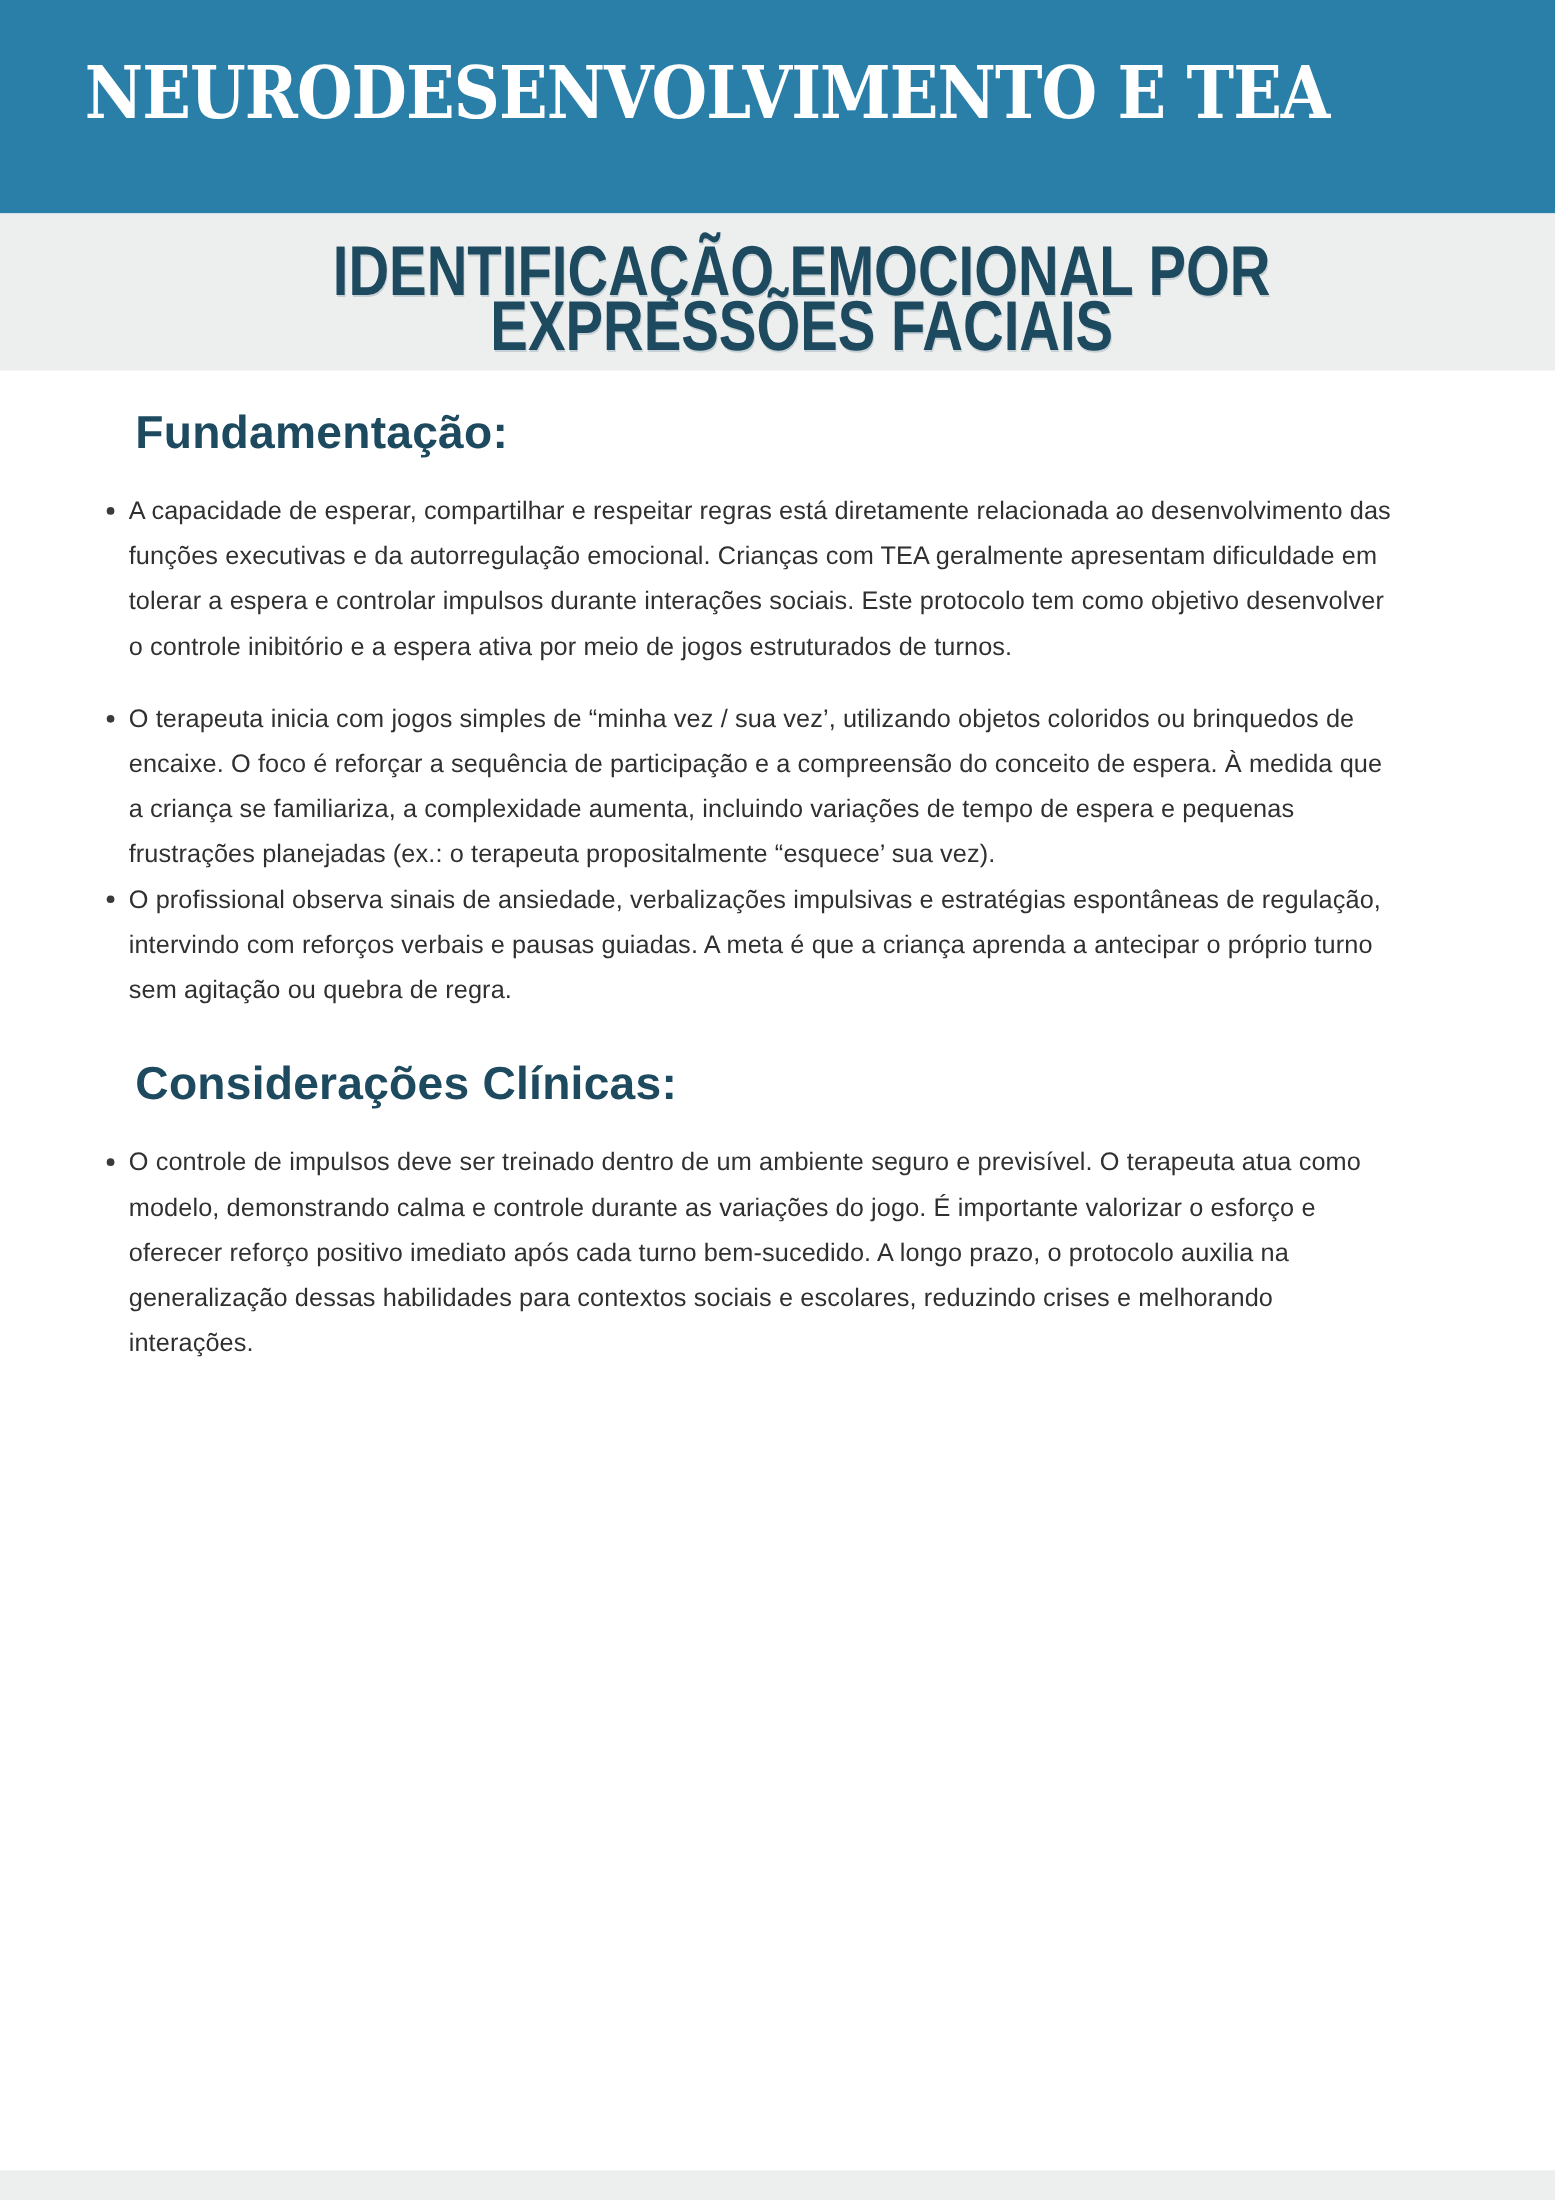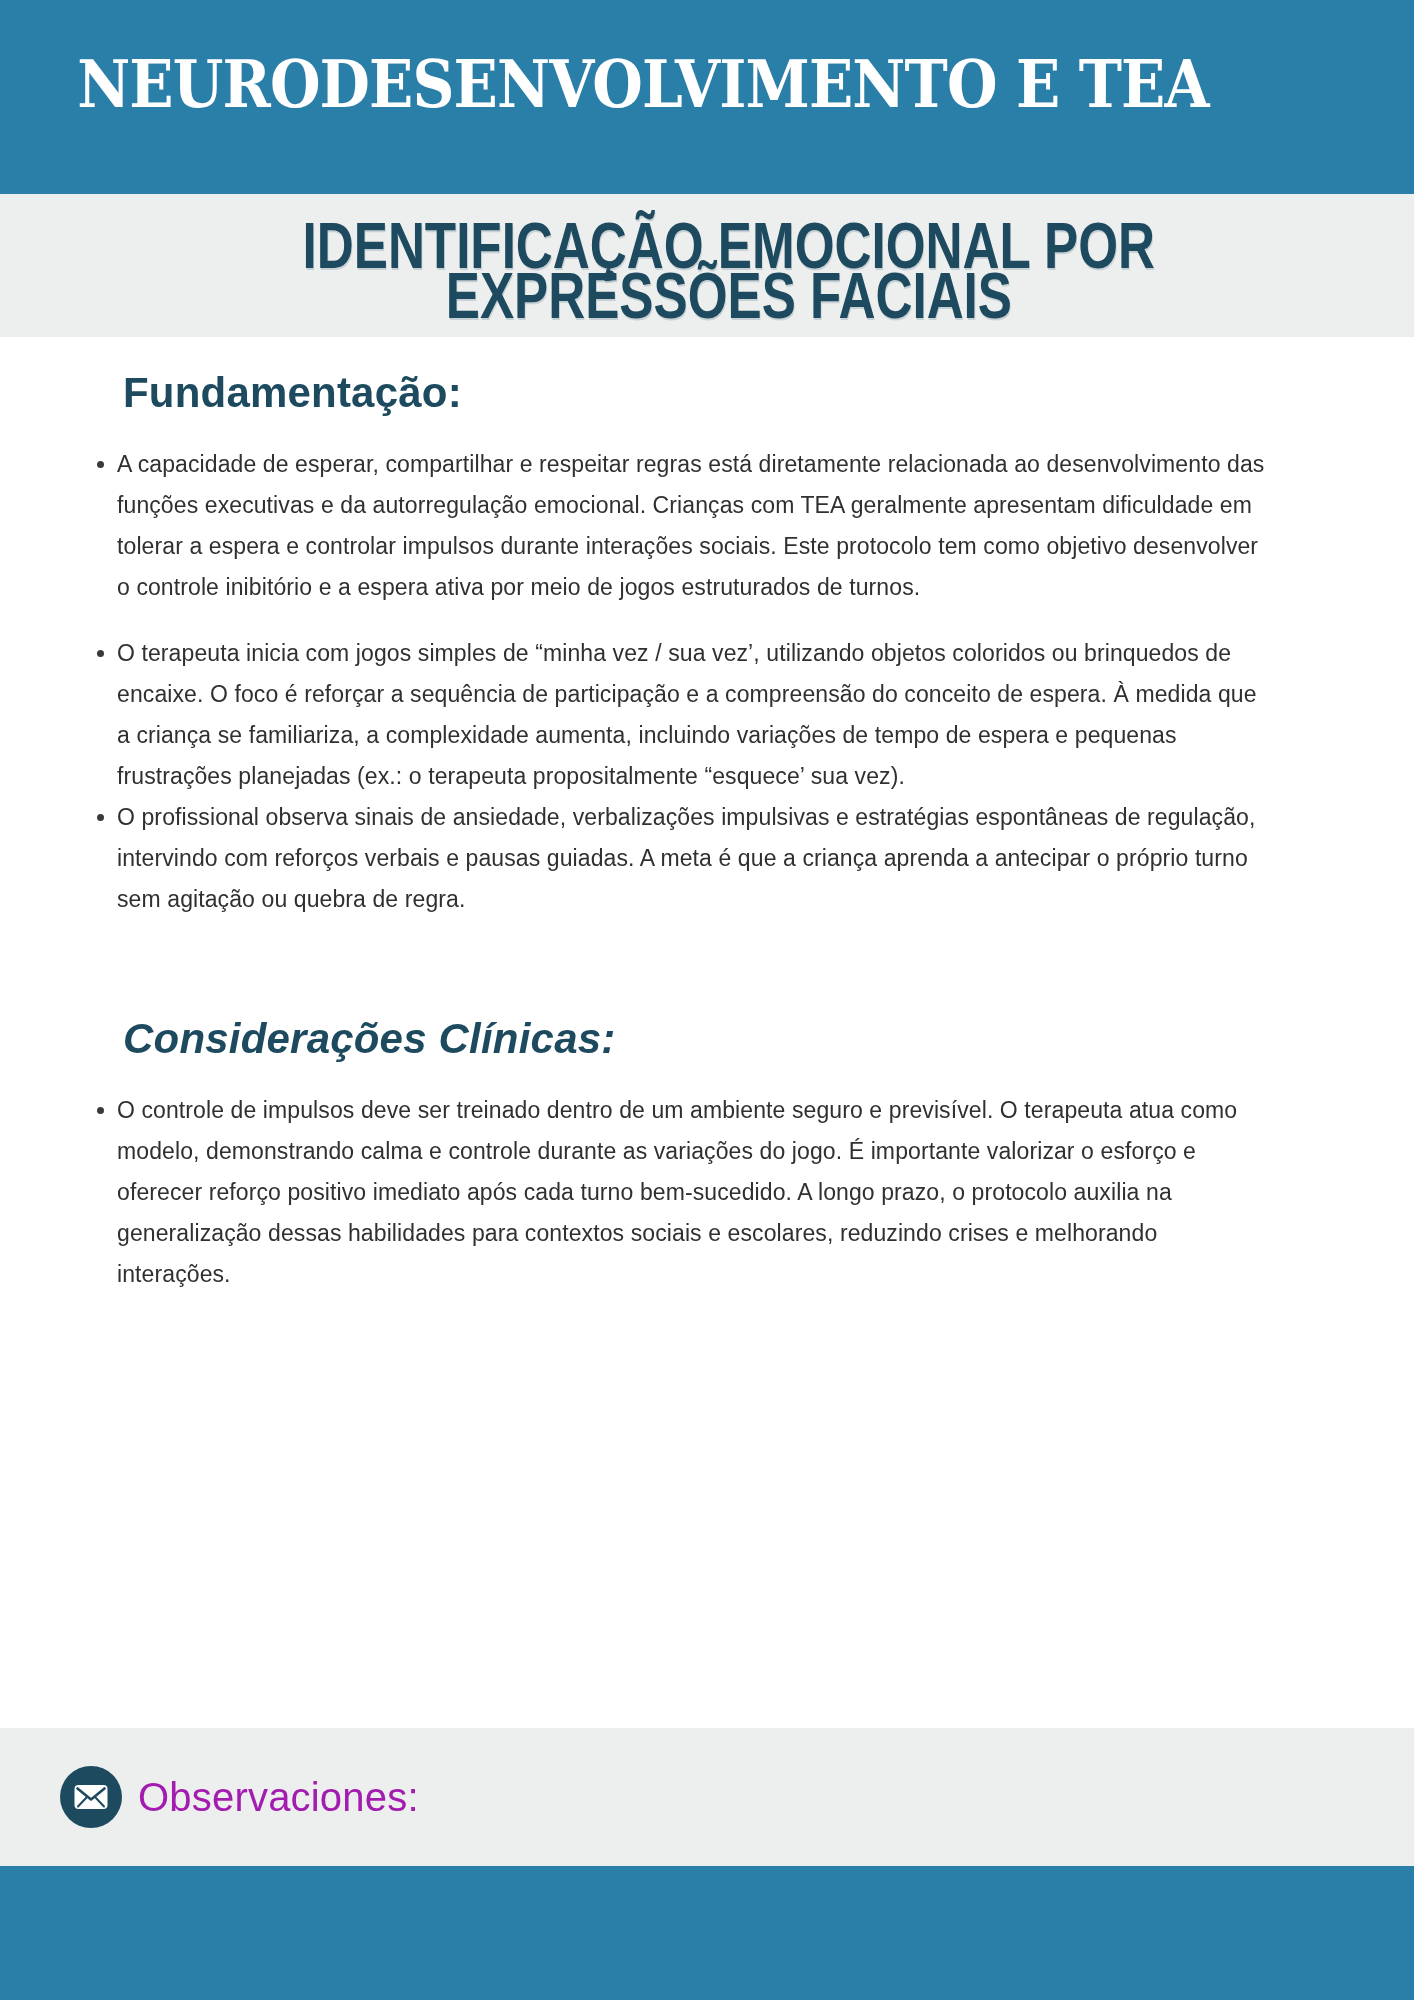--- a/index.html
+++ b/index.html
@@ -46,34 +46,34 @@
     font-weight:800;
     font-size:64px;
     line-height:50px;
     white-space:nowrap;
     transform:scaleX(0.8);
     text-shadow:1px 2px 0 rgba(29,74,95,0.18);
   }
 
   
   .main-content {
-    height:1391px;
+    height:1636px;
     background:#ffffff;
     padding:30px 0 0 95px;
   }
   .section-heading {
     font-size:42px;
     line-height:52px;
     font-weight:bold;
     color:#1D4A5F;
     margin-left:28px;
     letter-spacing:0.2px;
   }
   .mt-sec2 { margin-top:45px; }
-  .mt-sec3 { margin-top:93px;font-style:italic; }
+  .mt-sec3 { margin-top:39px; }
 
   .bullet-list {
     list-style:none;
     margin-top:25px;
     width:1175px;
   }
   .bullet-list li {
     position:relative;
     padding-left:22px;
     font-size:23px;

